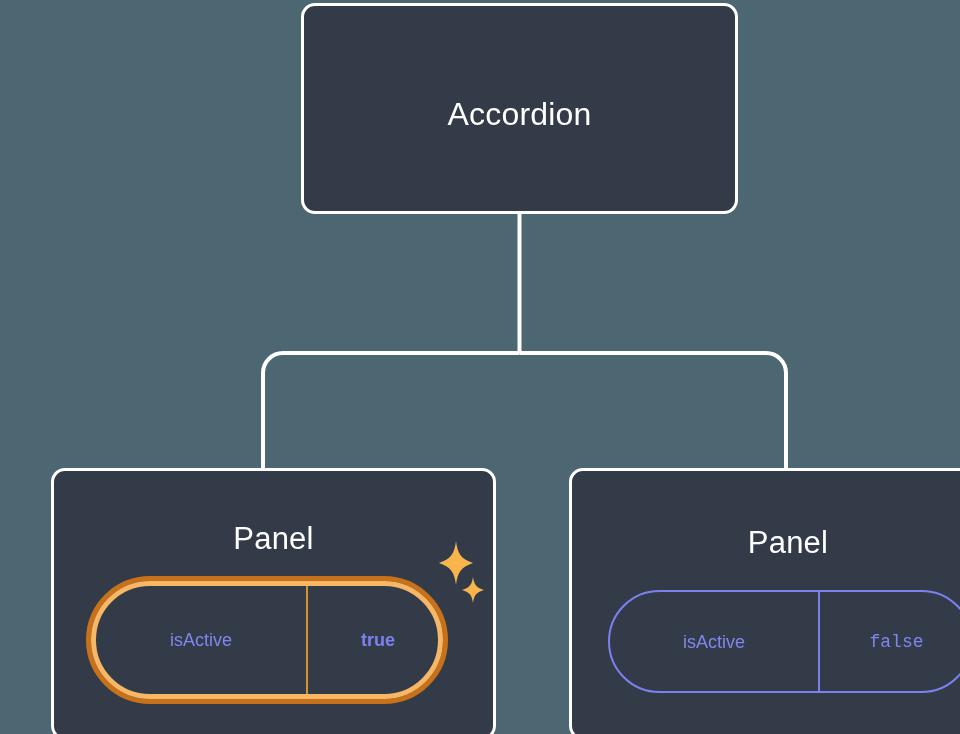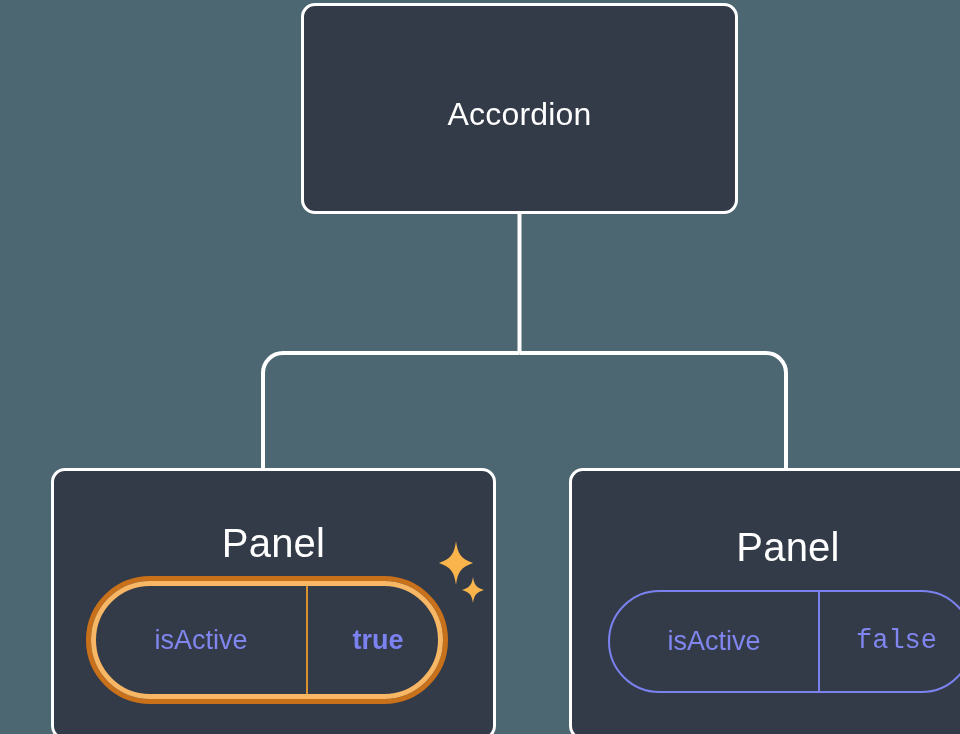--- a/index.html
+++ b/index.html
@@ -36,21 +36,21 @@
     background: #333b49;
     border: 3px solid #ffffff;
     border-radius: 14px;
   }
   .node-title {
     position: absolute;
     left: 0;
     right: 0;
     text-align: center;
     color: #ffffff;
-    font-size: 40px;
+    font-size: 31px;
     font-weight: 400;
     letter-spacing: 0.2px;
   }
 
   
   #node-accordion {
     left: 253px;
     top: 3px;
     width: 437px;
     height: 211px;
@@ -81,21 +81,21 @@
     position: absolute;
     box-sizing: border-box;
     display: flex;
     align-items: stretch;
     border-radius: 999px;
   }
   .pill-cell {
     display: flex;
     align-items: center;
     justify-content: center;
-    font-size: 27px;
+    font-size: 18px;
     line-height: 1;
     white-space: nowrap;
   }
   .pill-key   { flex: 0 0 auto; }
   .pill-value { flex: 0 0 auto; }
 
   
   .prop-pill.normal {
     border: 2px solid #7b82f0;
   }

